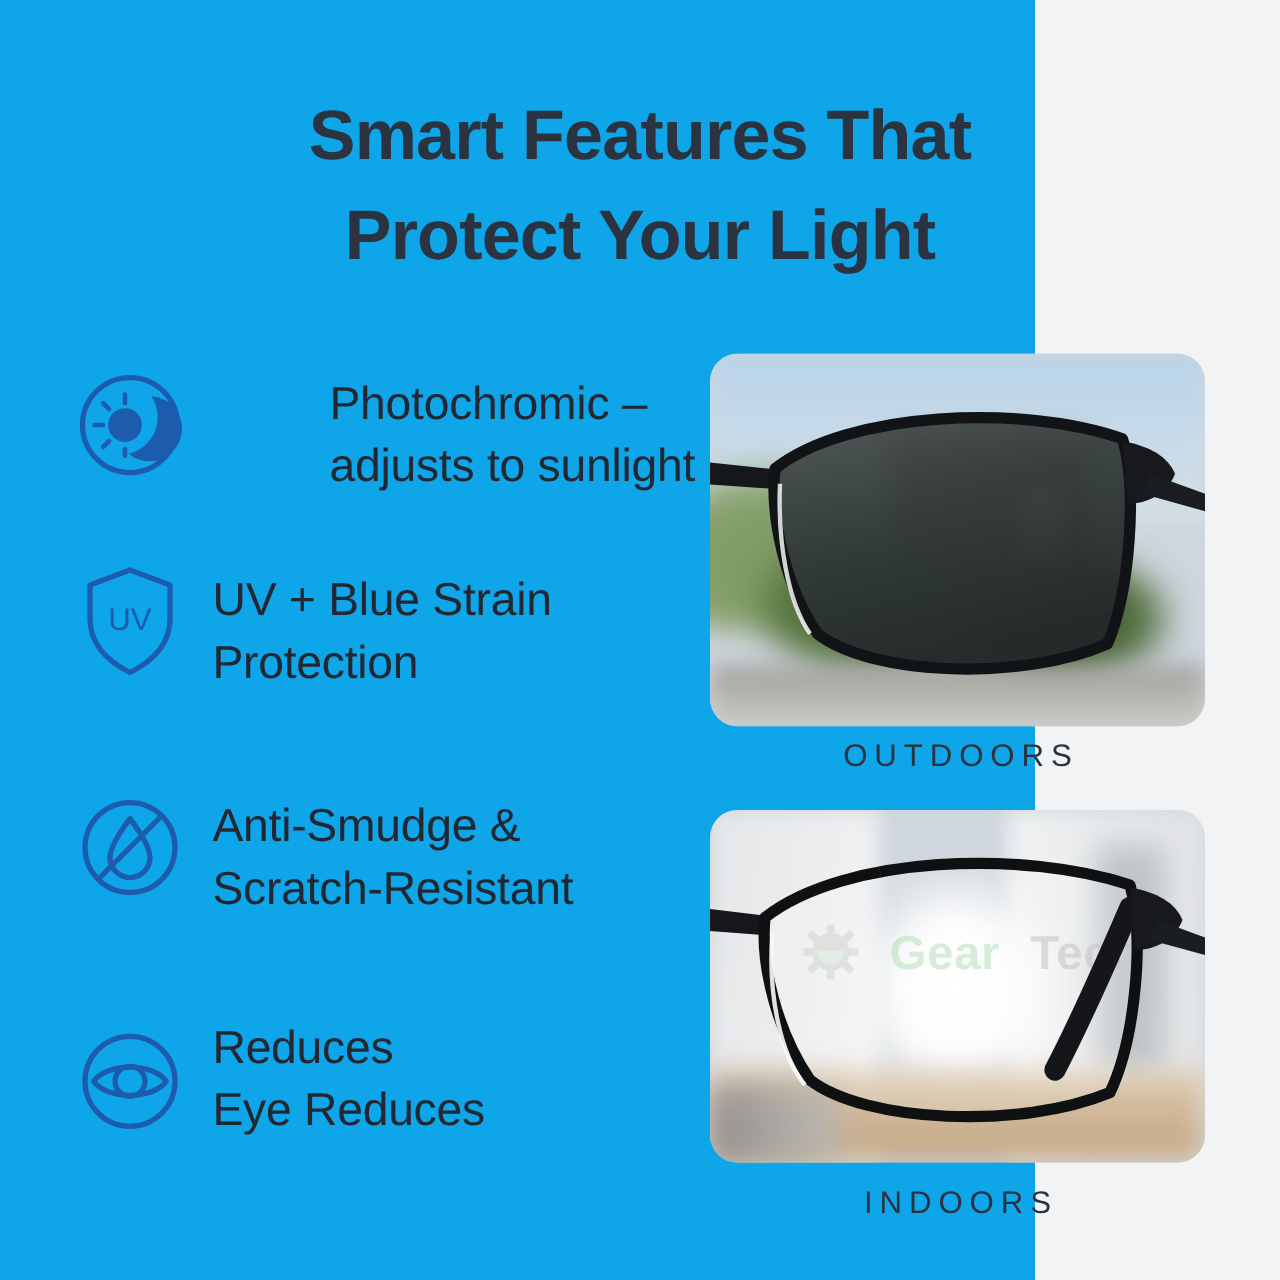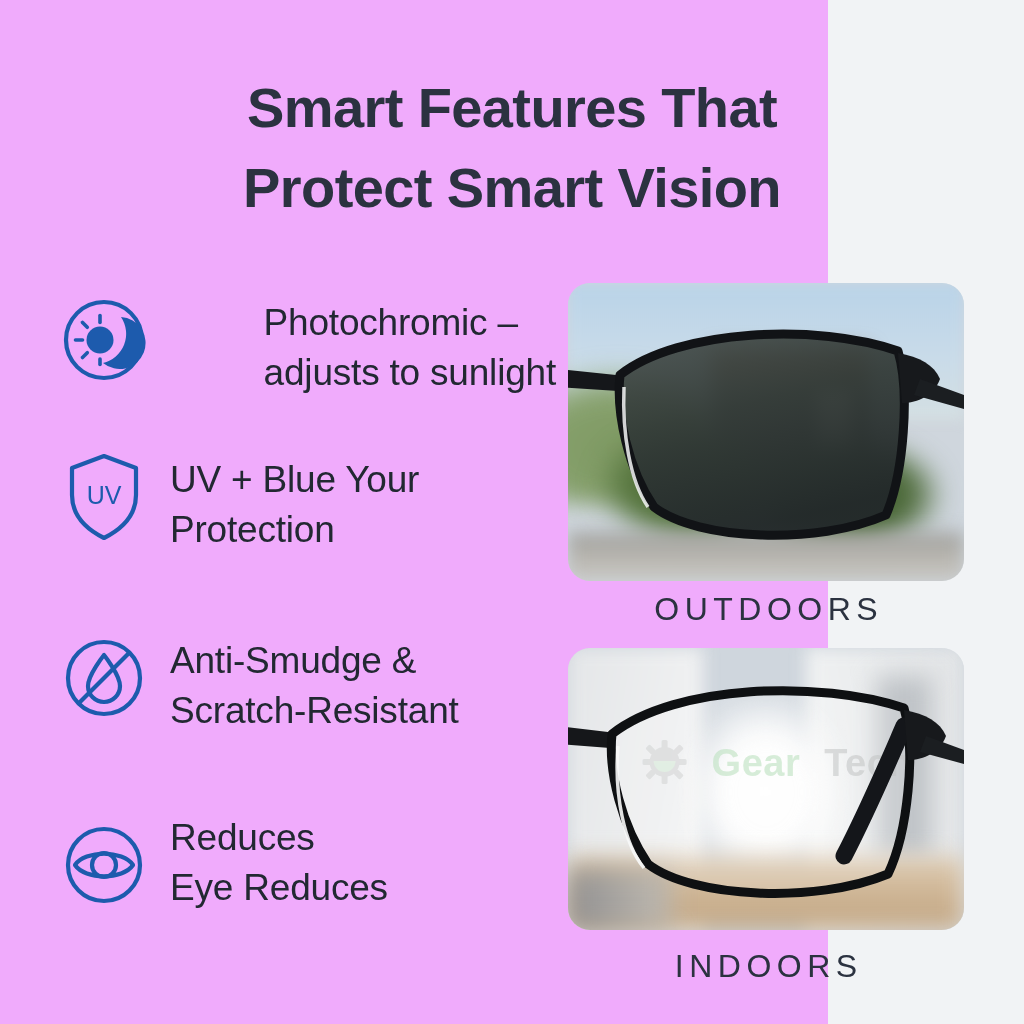--- a/index.html
+++ b/index.html
@@ -12,21 +12,21 @@
     overflow: hidden;
     background: #f1f3f5;
     font-family: "Liberation Sans", sans-serif;
     -webkit-font-smoothing: antialiased;
   }
 
   .poster {
     position: relative;
     width: 828px;
     height: 1024px;
-    background: #f0abfc;
+    background: #0ea5e9;
     box-sizing: border-box;
   }
 
   
   .headline {
     position: absolute;
     left: 0;
     top: 68px;
     width: 1024px;
     text-align: center;
@@ -94,21 +94,21 @@
   }
   .photo-outdoors { left: 568px; top: 283px; }
   .photo-indoors  { left: 568px; top: 648px; height: 282px; }
 
   .caption {
     position: absolute;
     width: 396px;
     left: 568px;
     text-align: center;
     color: #2b3240;
-    font-size: 32px;
+    font-size: 25px;
     font-weight: normal;
     letter-spacing: 5.5px;
     text-indent: 5.5px;
   }
   .caption-outdoors { top: 591px; }
   .caption-indoors  { top: 948px; }
 
   
   .scene { position: absolute; inset: 0; }
 
@@ -209,21 +209,21 @@
   .wm-word-a { color: #aad9ae; }
   .wm-word-b { color: #b6b9b9; }
 </style>
 </head>
 <body>
 
 <div class="poster">
 
   <div class="headline">
     <span class="line">Smart Features That</span>
-    <span class="line">Protect Smart Vision</span>
+    <span class="line">Protect Your Light</span>
   </div>
 
   <div class="features">
 
     <div class="feature f1">
       <div class="feature-icon">
         <svg width="86" height="86" viewBox="0 0 86 86" aria-hidden="true">
           <circle cx="43" cy="43" r="38" fill="none" stroke="#1d5bad" stroke-width="4.2"></circle>
           <path d="M60 20 a26 26 0 1 1 -18 46 a30 30 0 0 0 18 -46 z" fill="#1d5bad"></path>
           <circle cx="39" cy="43" r="13.5" fill="#1d5bad"></circle>
@@ -243,21 +243,21 @@
     </div>
 
     <div class="feature f2">
       <div class="feature-icon">
         <svg width="80" height="92" viewBox="0 0 80 92" aria-hidden="true">
           <path d="M40 5 L72 17 V44 C72 64 58 78 40 87 C22 78 8 64 8 44 V17 Z" fill="none" stroke="#1d5bad" stroke-width="4.2" stroke-linejoin="round"></path>
           <text x="40" y="53" text-anchor="middle" font-family="Liberation Sans, sans-serif" font-size="25" fill="#1d5bad">UV</text>
         </svg>
       </div>
       <div class="feature-text">
-        <span class="tline">UV + Blue Your</span>
+        <span class="tline">UV + Blue Strain</span>
         <span class="tline">Protection</span>
       </div>
     </div>
 
     <div class="feature f3">
       <div class="feature-icon">
         <svg width="86" height="86" viewBox="0 0 86 86" aria-hidden="true">
           <circle cx="43" cy="43" r="36" fill="none" stroke="#1d5bad" stroke-width="4.2"></circle>
           <path d="M43 20 C43 20 27 40 27 51 A16 16 0 0 0 59 51 C59 40 43 20 43 20 Z" fill="none" stroke="#1d5bad" stroke-width="4.2" stroke-linejoin="round"></path>
           <line x1="18" y1="68" x2="68" y2="18" stroke="#1d5bad" stroke-width="4.2" stroke-linecap="round"></line>

